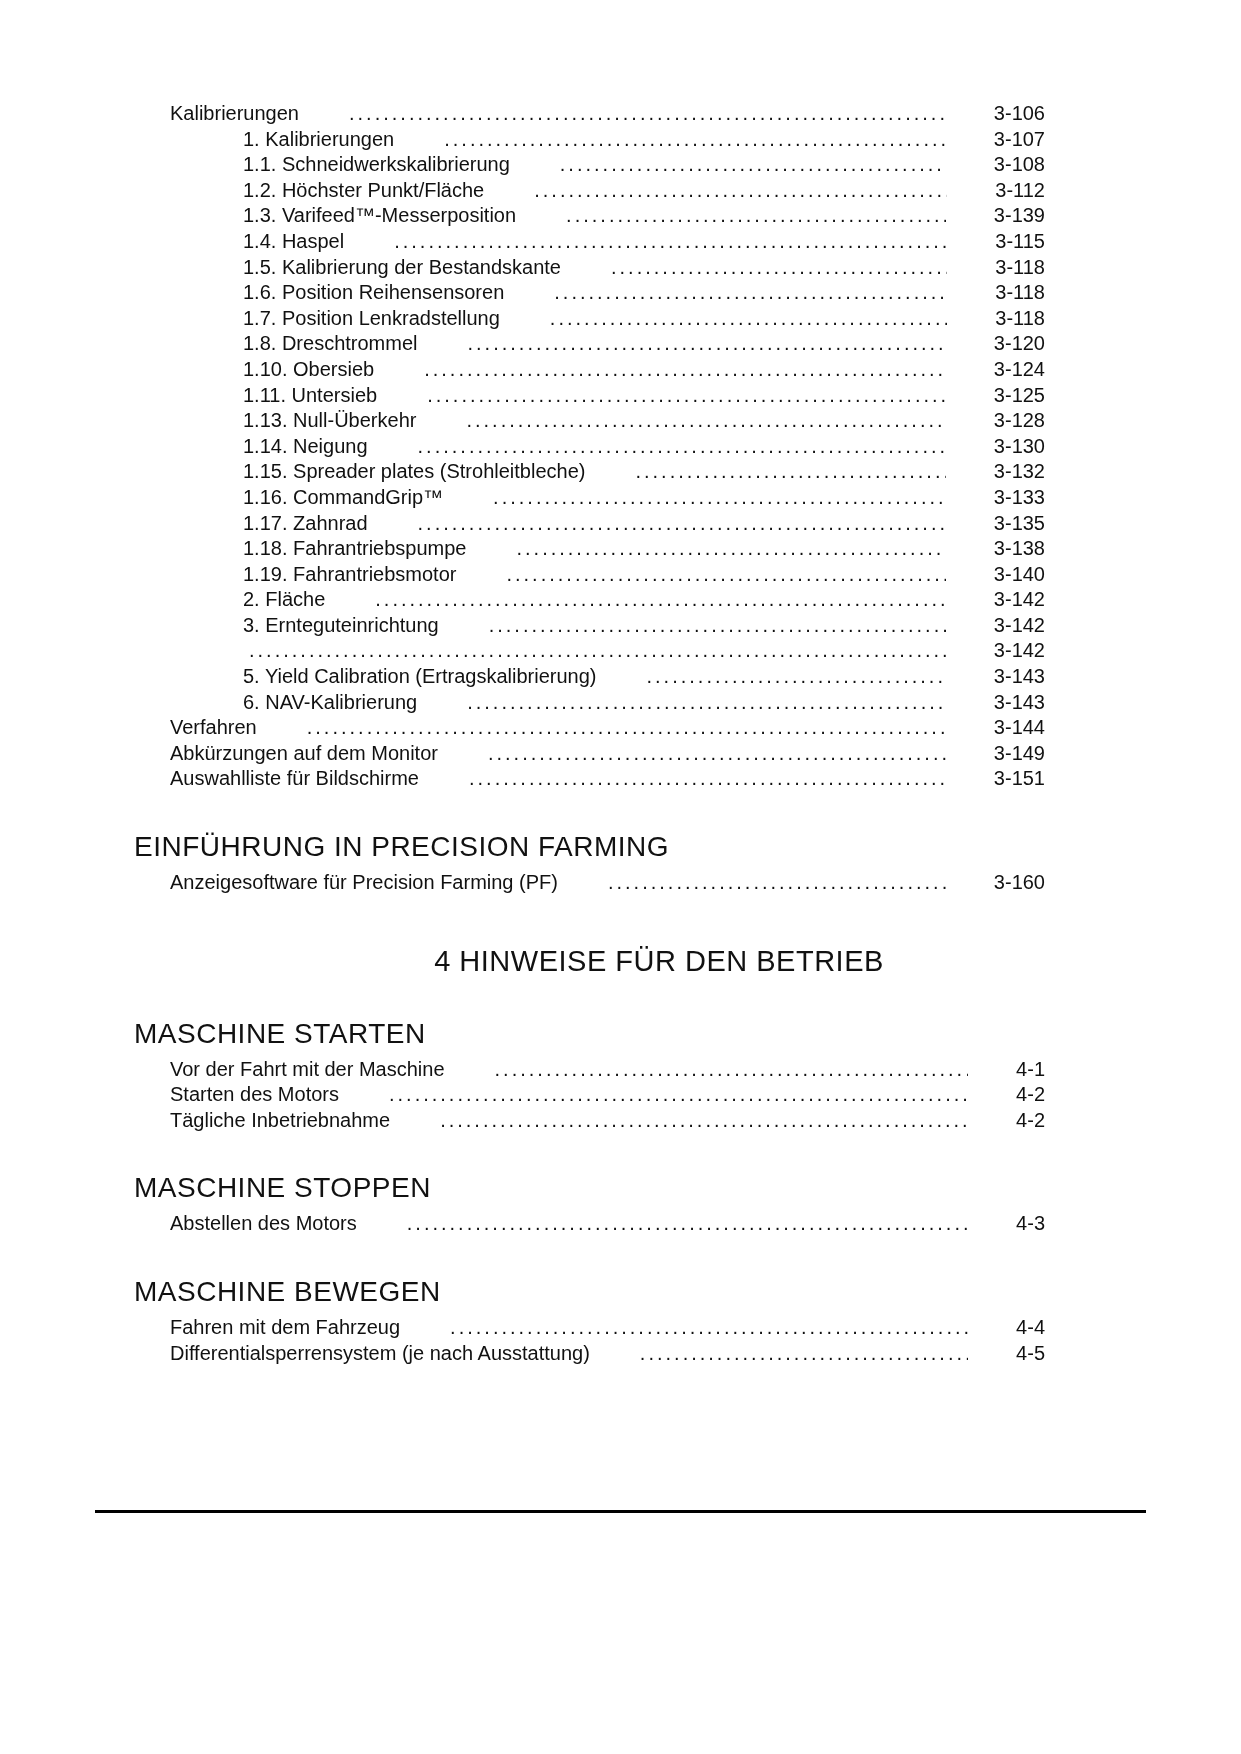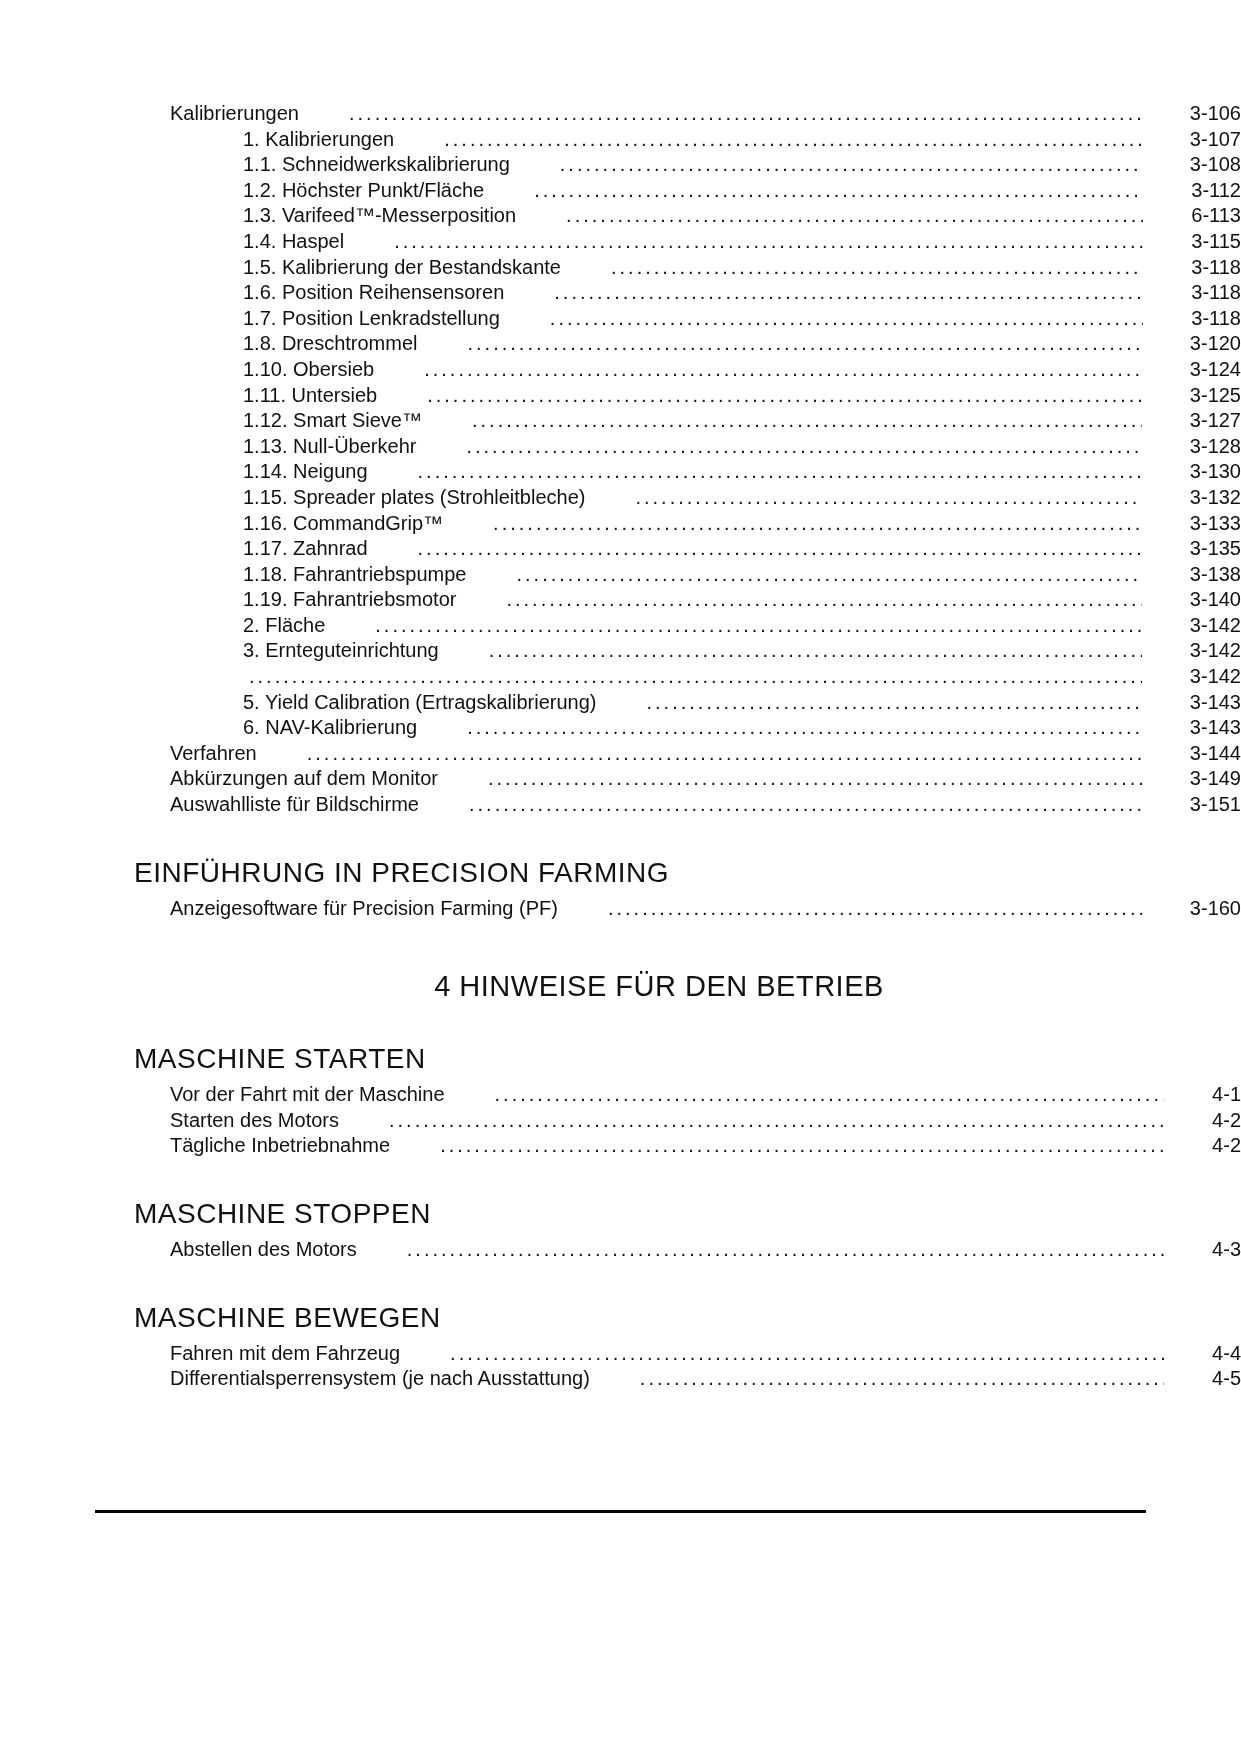--- a/index.html
+++ b/index.html
@@ -16,20 +16,21 @@
     color: #111111;
     overflow: hidden;
   }
   .toc-area {
     padding-top: 101px;
   }
   .row {
     display: flex;
     align-items: baseline;
     margin-left: 170px;
+    margin-right: 196px;
     font-size: 20px;
     line-height: 25.6px;
     white-space: nowrap;
     gap: 44px;
   }
   .row.indent-1 {
     margin-left: 243px;
   }
   .label {
     white-space: nowrap;
@@ -100,21 +101,21 @@
           <span class="pg">3-108</span>
         </div>
         <div class="row indent-1">
           <span class="label"><span>1.2. Höchster Punkt/Fläche</span></span>
           <span class="dots"></span>
           <span class="pg">3-112</span>
         </div>
         <div class="row indent-1">
           <span class="label"><span>1.3. </span><span class="bold">Varifeed™</span><span>-Messerposition</span></span>
           <span class="dots"></span>
-          <span class="pg">6-113</span>
+          <span class="pg">3-139</span>
         </div>
         <div class="row indent-1">
           <span class="label"><span>1.4. Haspel</span></span>
           <span class="dots"></span>
           <span class="pg">3-115</span>
         </div>
         <div class="row indent-1">
           <span class="label"><span>1.5. Kalibrierung der Bestandskante</span></span>
           <span class="dots"></span>
           <span class="pg">3-118</span>
@@ -136,25 +137,20 @@
         </div>
         <div class="row indent-1">
           <span class="label"><span>1.10. Obersieb</span></span>
           <span class="dots"></span>
           <span class="pg">3-124</span>
         </div>
         <div class="row indent-1">
           <span class="label"><span>1.11. Untersieb</span></span>
           <span class="dots"></span>
           <span class="pg">3-125</span>
-        </div>
-        <div class="row indent-1">
-          <span class="label"><span>1.12. </span><span class="bold">Smart Sieve™</span></span>
-          <span class="dots"></span>
-          <span class="pg">3-127</span>
         </div>
         <div class="row indent-1">
           <span class="label"><span>1.13. Null-Überkehr</span></span>
           <span class="dots"></span>
           <span class="pg">3-128</span>
         </div>
         <div class="row indent-1">
           <span class="label"><span>1.14. Neigung</span></span>
           <span class="dots"></span>
           <span class="pg">3-130</span>

